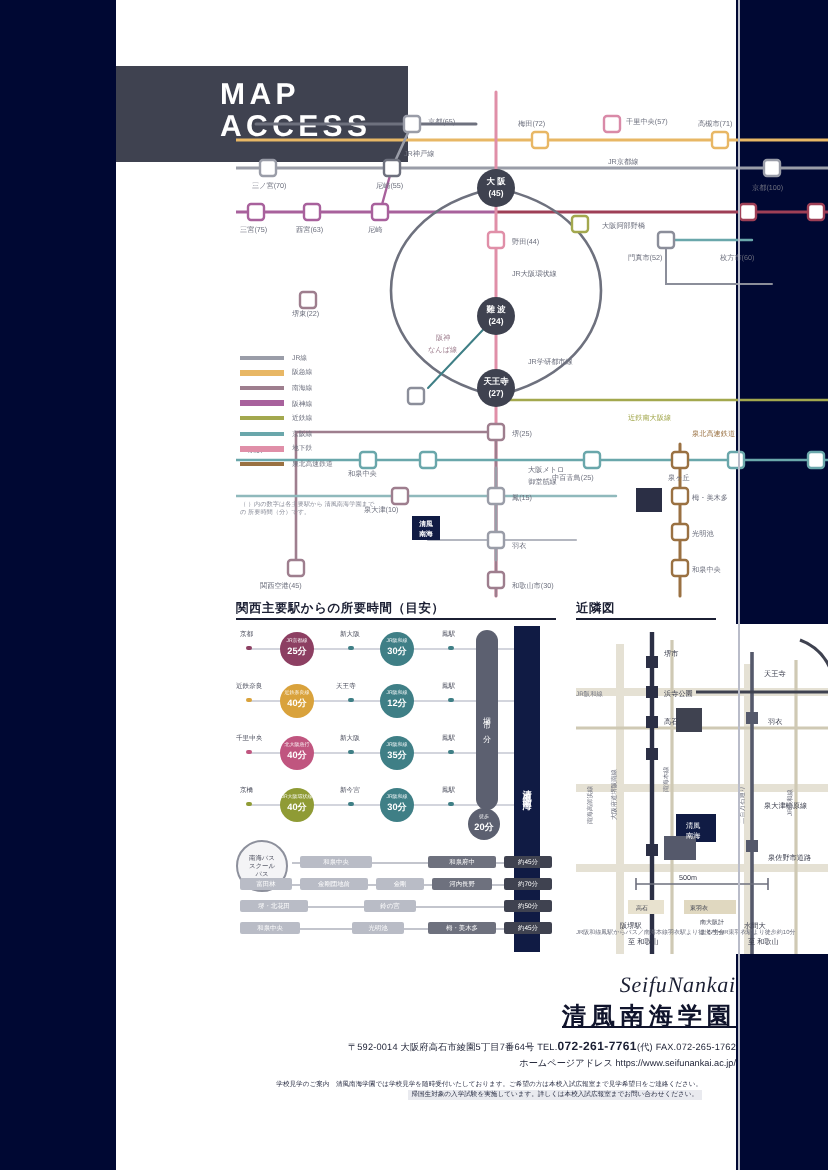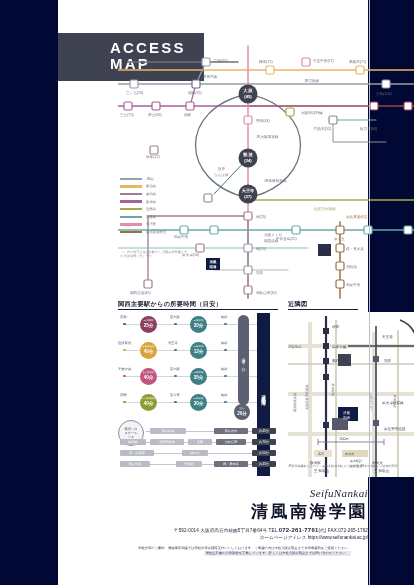--- a/index.html
+++ b/index.html
@@ -91,21 +91,21 @@
 
   
   .vic { position:absolute; left:230px; top:312px; width:130px; height:165px; }
 
   
   .foot { position:absolute; left:0; top:487px; width:310px; text-align:right; }
   .foot .script {
     font-family:"Liberation Serif", serif; font-style:italic;
     font-size:11px; color:#1b1f33; letter-spacing:.4px;
   }
-  .foot .name { font-size:17px; font-weight:bold; color:#10142c; letter-spacing:2.5px; margin-top:1px; }
+  .foot .name { font-size:12px; font-weight:bold; color:#10142c; letter-spacing:2.5px; margin-top:1px;text-decoration:underline; }
   .foot .addr { font-size:4.6px; color:#1b1f33; margin-top:4px; letter-spacing:.1px; }
   .foot .addr b { font-size:6px; letter-spacing:.2px; }
   .foot .url { font-size:4.6px; color:#1b1f33; margin-top:1.5px; }
   .foot .fine {
     margin:6px auto 0; width:276px; font-size:3.3px; color:#2a2e44;
     line-height:1.6;
   }
   .foot .fine .boxed { background:#e9eaef; display:inline-block; padding:0 2px; }
 </style>
 </head>
@@ -113,22 +113,22 @@
 
 <div class="page">
 
   <div class="edge-left"></div>
   <div class="edge-right"></div>
 
   <div class="sheet">
 
     <div class="hdr-band">
       <div class="ttl">
+        <div>MAP</div>
         <div>ACCESS</div>
-        <div>MAP</div>
       </div>
     </div>
 
     <div class="railmap">
       <svg width="300" height="280" viewBox="0 0 300 280">
         <g stroke-linecap="round" fill="none">
 
           <path d="M0 62 H300" stroke="#9a9da8" stroke-width="1.5"></path>
           <path d="M10 40 H120" stroke="#6e717e" stroke-width="1.5"></path>
 

